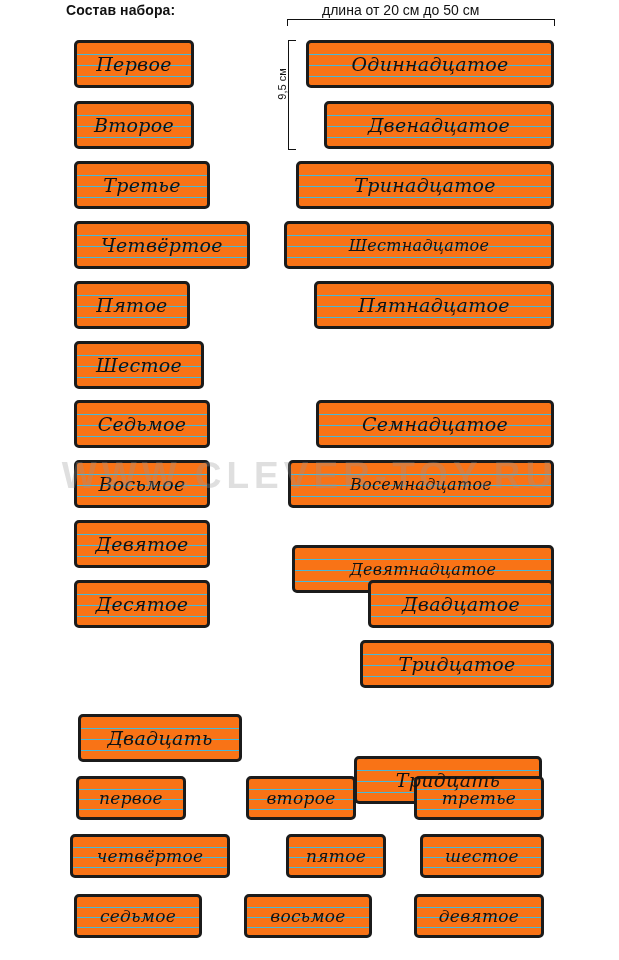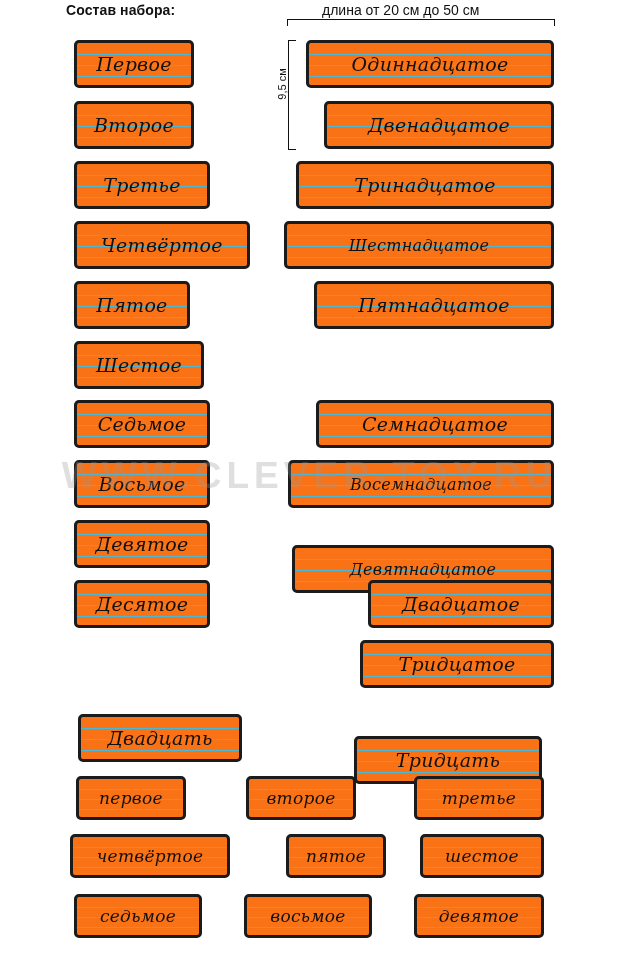--- a/index.html
+++ b/index.html
@@ -267,21 +267,21 @@
       <div class="rule mid"></div>
       <div class="rule bottom"></div>
       <div class="word">Тридцатое</div>
     </div>
     <div class="card" style="left: 78px; top: 714px; width: 164px; height: 48px;">
       <div class="rule top"></div>
       <div class="rule mid"></div>
       <div class="rule bottom"></div>
       <div class="word">Двадцать</div>
     </div>
-    <div class="card" style="left: 354px; top: 736px; width: 188px; height: 48px; padding-left: 40px;">
+    <div class="card" style="left: 354px; top: 756px; width: 188px; height: 48px; padding-left: 40px;">
       <div class="rule top"></div>
       <div class="rule mid"></div>
       <div class="rule bottom"></div>
       <div class="word">Тридцать</div>
     </div>
     <div class="card small" style="left: 76px; top: 776px; width: 110px; height: 44px;">
       <div class="rule top"></div>
       <div class="rule mid"></div>
       <div class="rule bottom"></div>
       <div class="word">первое</div>

